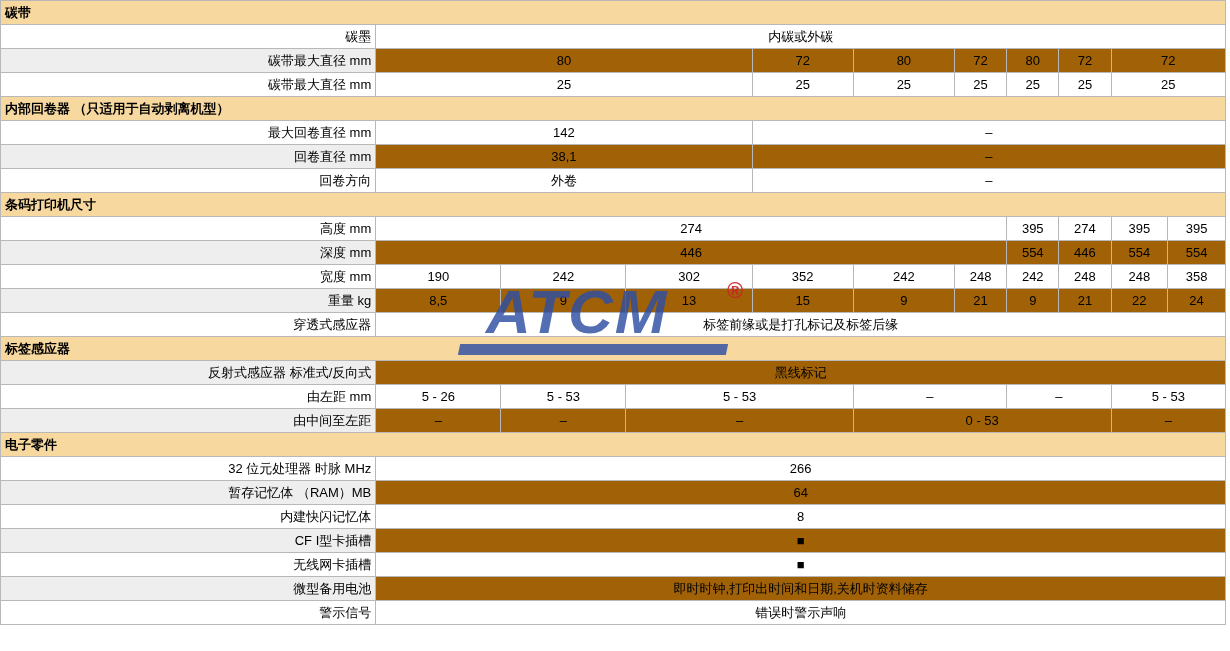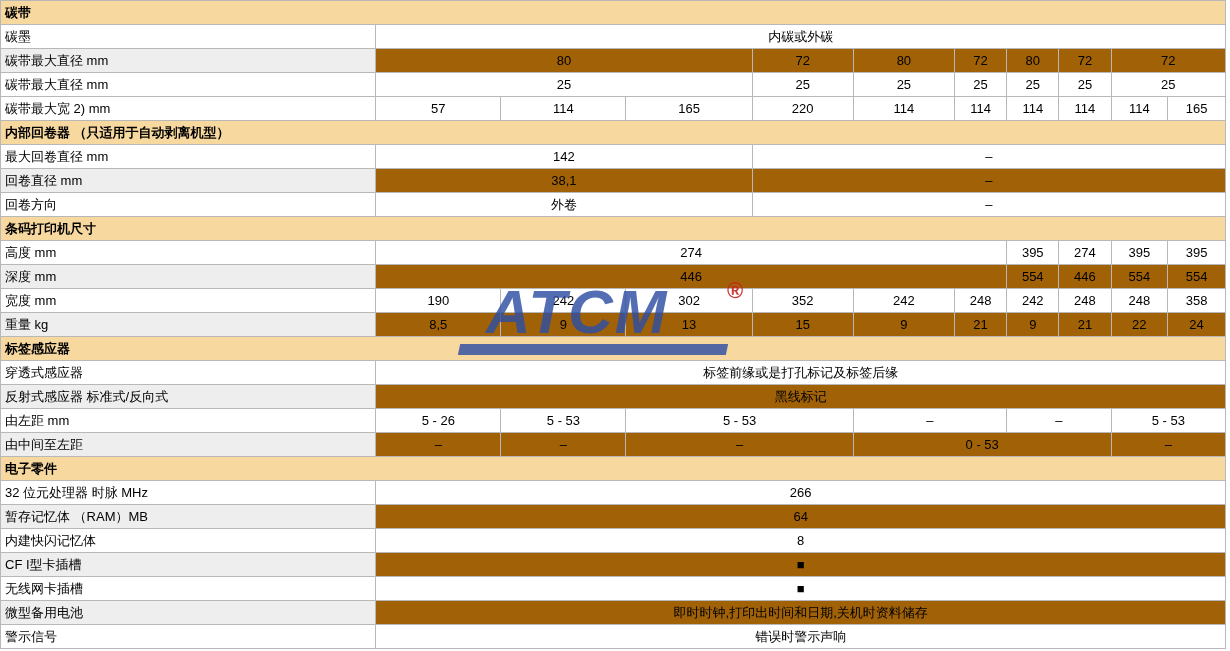--- a/index.html
+++ b/index.html
@@ -33,21 +33,21 @@
   }
   td.section {
     background: #f7d9a0;
     font-weight: bold;
     text-align: left;
     padding-left: 6px;
     margin-top: 44px;
   }
   td.rowlabel {
     background: #ffffff;
-    text-align: left;
+    text-align: right;
     padding-left: 6px;
   }
   td.val {
     text-align: center;
     background: #ffffff;
   }
   tr.shade td.val {
     background: #a16207;
   }
   tr.shade td.rowlabel {
@@ -138,33 +138,20 @@
         <td class="rowlabel">碳带最大直径  mm</td>
         <td class="val" colspan="3">25</td>
         <td class="val">25</td>
         <td class="val">25</td>
         <td class="val">25</td>
         <td class="val">25</td>
         <td class="val">25</td>
         <td class="val" colspan="2">25</td>
       </tr>
       <tr>
-        <td class="rowlabel">碳带最大宽  2)  mm</td>
-        <td class="val">57</td>
-        <td class="val">114</td>
-        <td class="val">165</td>
-        <td class="val">220</td>
-        <td class="val">114</td>
-        <td class="val">114</td>
-        <td class="val">114</td>
-        <td class="val">114</td>
-        <td class="val">114</td>
-        <td class="val">165</td>
-      </tr>
-      <tr>
         <td class="section" colspan="11">内部回卷器 （只适用于自动剥离机型）</td>
       </tr>
       <tr>
         <td class="rowlabel">最大回卷直径  mm</td>
         <td class="val" colspan="3">142</td>
         <td class="val" colspan="7">–</td>
       </tr>
       <tr class="shade">
         <td class="rowlabel">回卷直径  mm</td>
         <td class="val" colspan="3">38,1</td>
@@ -214,25 +201,25 @@
         <td class="val">13</td>
         <td class="val">15</td>
         <td class="val">9</td>
         <td class="val">21</td>
         <td class="val">9</td>
         <td class="val">21</td>
         <td class="val">22</td>
         <td class="val">24</td>
       </tr>
       <tr>
-        <td class="section" colspan="11">标签感应器</td>
-      </tr>
-      <tr>
         <td class="rowlabel">穿透式感应器</td>
         <td class="val" colspan="10">标签前缘或是打孔标记及标签后缘</td>
+      </tr>
+      <tr>
+        <td class="section" colspan="11">标签感应器</td>
       </tr>
       <tr class="shade">
         <td class="rowlabel">反射式感应器  标准式/反向式</td>
         <td class="val" colspan="10">黑线标记</td>
       </tr>
       <tr>
         <td class="rowlabel">由左距     mm</td>
         <td class="val">5 - 26</td>
         <td class="val">5 - 53</td>
         <td class="val" colspan="2">5 - 53</td>

